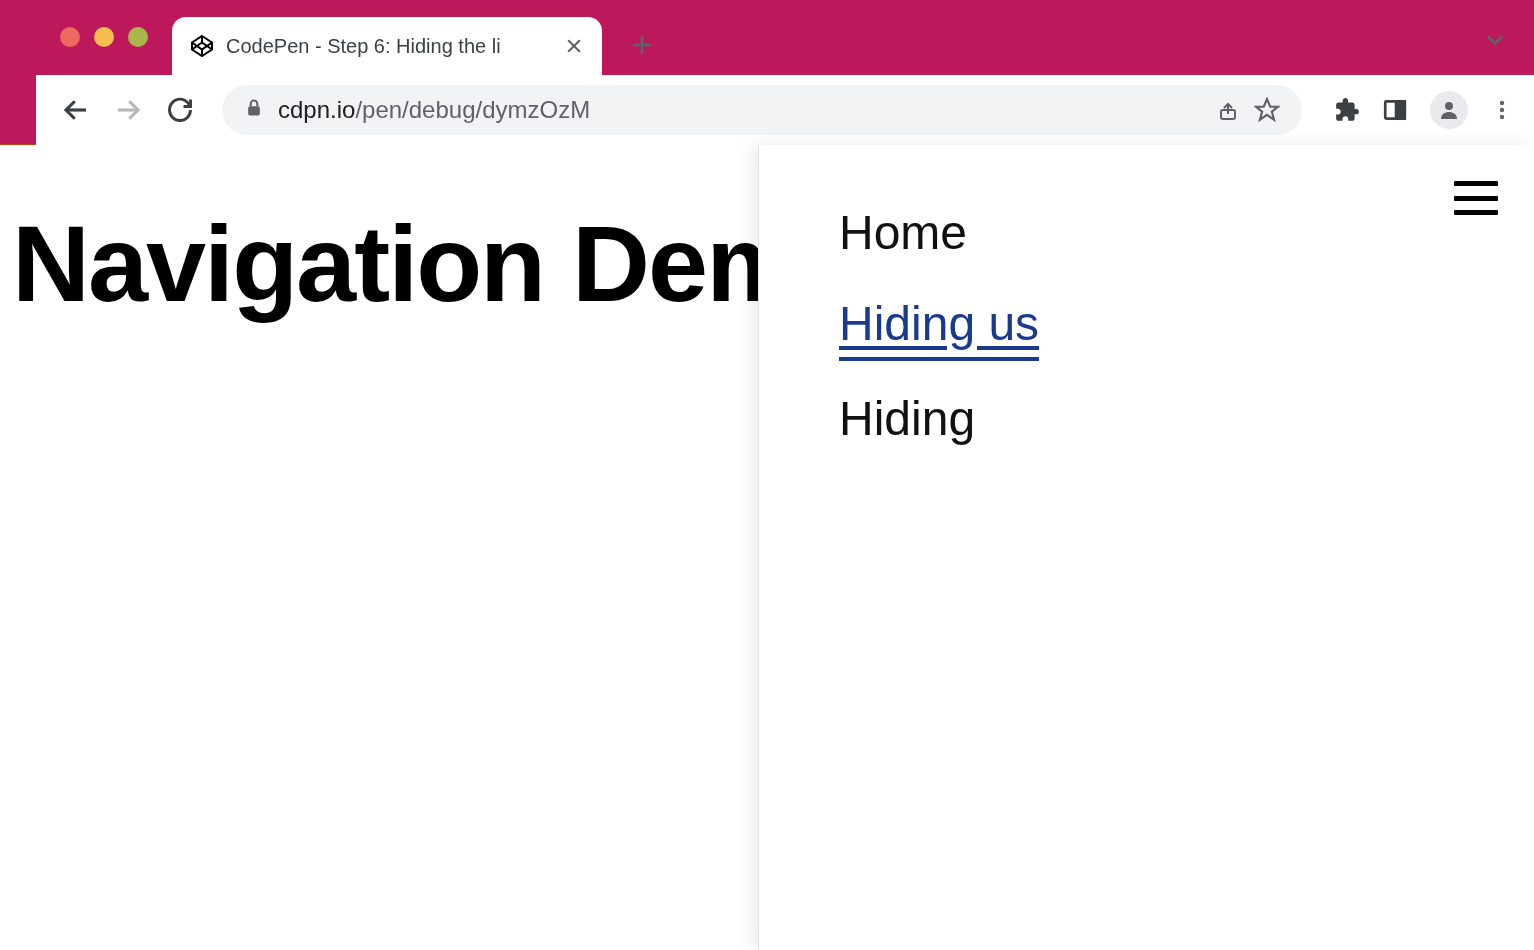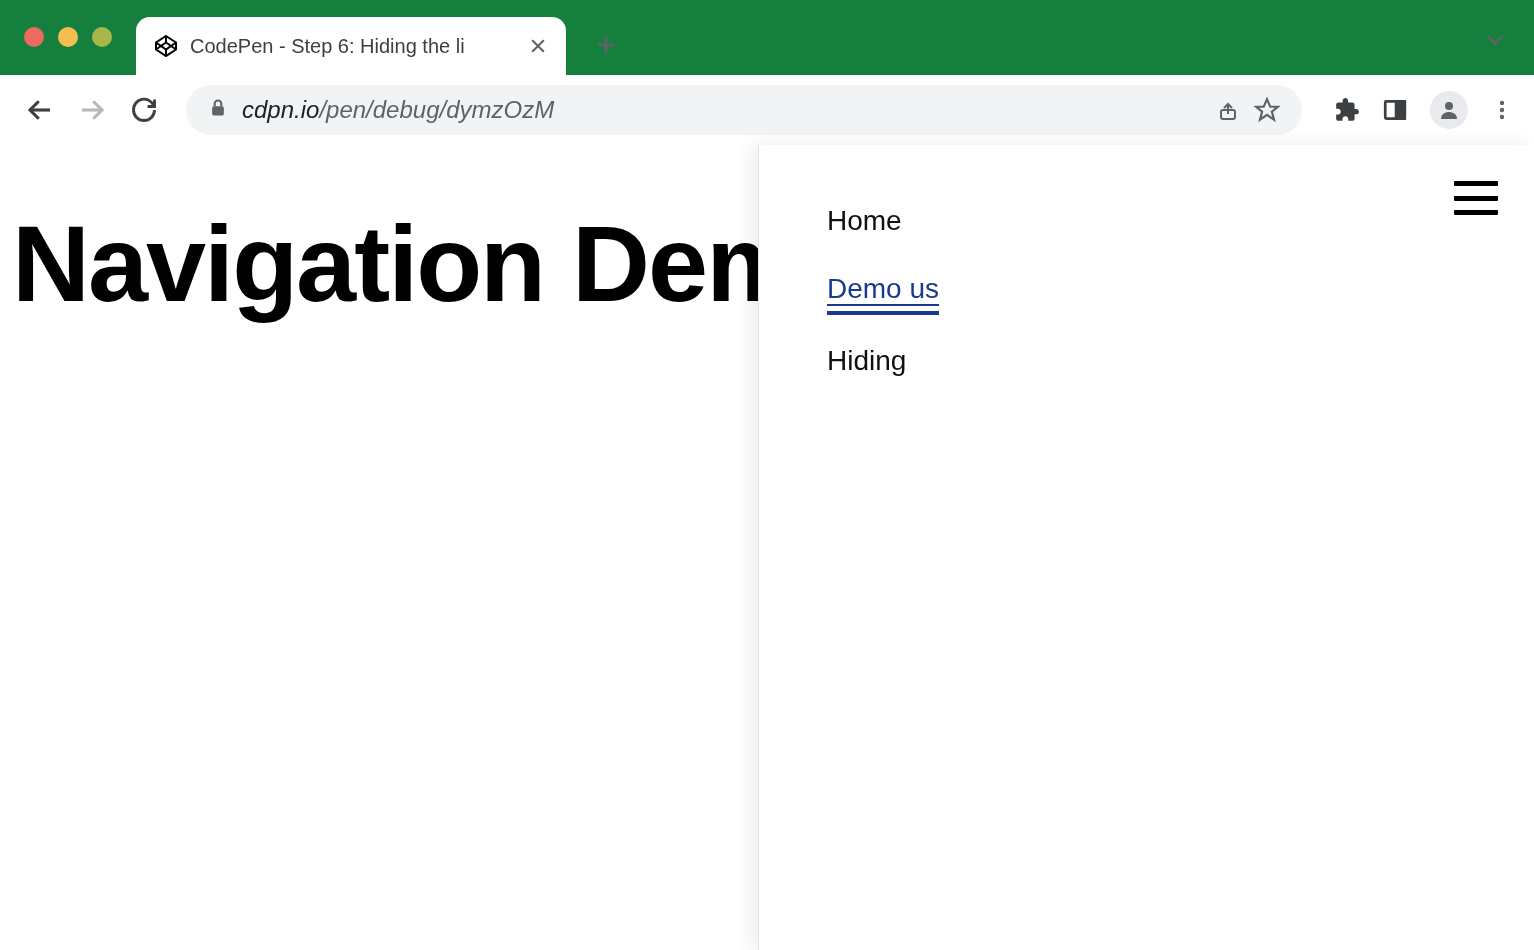--- a/index.html
+++ b/index.html
@@ -11,23 +11,24 @@
     body {
       font-family: -apple-system, BlinkMacSystemFont, "Segoe UI", Helvetica, Arial, sans-serif;
       width: 1534px;
       height: 950px;
       background: #fff;
       overflow: hidden;
     }
     
     
     .browser-chrome {
-      background: #15803d;
+      background: #be185d;
       height: 145px;
-      border-bottom: 5px solid #c2410c;
+      border-bottom: 1px solid #c2410c;
+      padding-left: 36px;
     }
     
     .tab-strip {
       height: 75px;
       display: flex;
       align-items: flex-end;
       padding-left: 24px;
       padding-right: 24px;
     }
     
@@ -139,21 +140,20 @@
     .address-bar {
       flex: 1;
       height: 50px;
       background: #f1f3f4;
       border-radius: 25px;
       display: flex;
       align-items: center;
       padding: 0 22px;
       gap: 14px;
       margin: 0 10px;
-      font-style: italic;
     }
     
     .lock-icon {
       color: #5f6368;
       flex-shrink: 0;
     }
     
     .url-text {
       font-size: 24px;
       color: #202124;
@@ -249,26 +249,27 @@
     }
     
     .nav-list {
       list-style: none;
       display: flex;
       flex-direction: column;
       gap: 30px;
     }
     
     .nav-item {
-      font-size: 28px;
+      font-size: 48px;
       color: #111;
       cursor: pointer;
       display: inline-block;
       width: fit-content;
       padding-bottom: 6px;
+      margin-left: 12px;
     }
     
     .nav-item.active {
       color: #1a3a8f;
       border-bottom: 4px solid #1a3a8f;
       text-decoration: underline;
       text-decoration-color: #1a3a8f;
       text-underline-offset: 6px;
     }
   </style>
@@ -397,17 +398,17 @@
 
   <div class="nav-panel">
     <div class="hamburger">
       <div class="hamburger-line"></div>
       <div class="hamburger-line"></div>
       <div class="hamburger-line"></div>
     </div>
 
     <ul class="nav-list">
       <li class="nav-item">Home</li>
-      <li class="nav-item active">Demo us</li>
+      <li class="nav-item active">Hiding us</li>
       <li class="nav-item">Hiding</li>
     </ul>
   </div>
 </div>
 
 </body></html>

